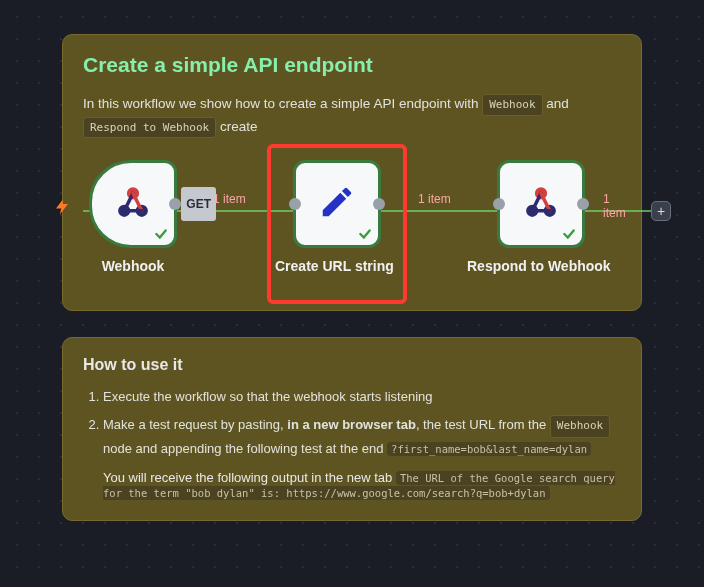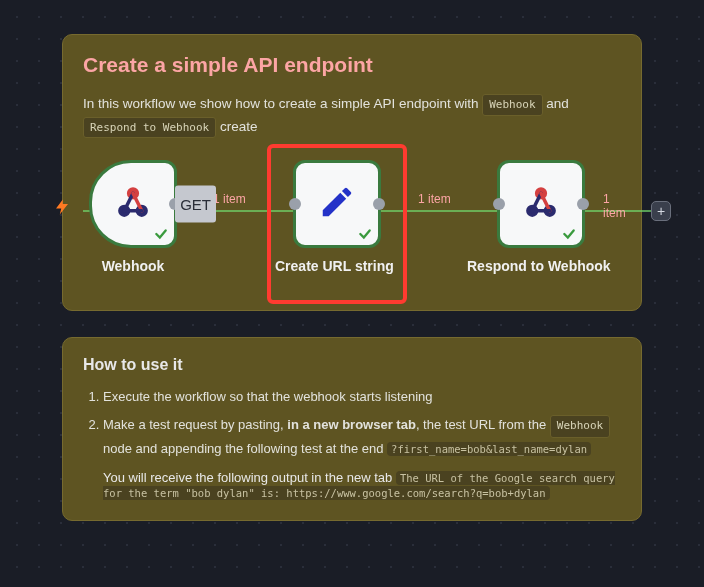--- a/index.html
+++ b/index.html
@@ -27,21 +27,21 @@
       border: 1px solid #766a2f;
       border-radius: 10px;
       padding: 18px 20px 20px 20px;
       color: #e8e8e8;
     }
     .panel.top { margin: 16px 44px 10px 44px; }
     .panel.bottom { margin: 26px 44px 0 44px; }
     .title {
       font-size: 21px;
       font-weight: 700;
-      color: #fca5a5;
+      color: #86efac;
       margin-bottom: 16px;
     }
     .desc {
       font-size: 13.5px;
       line-height: 1.6;
       color: #e2e2dc;
       margin-bottom: 22px;
     }
     .pill {
       display: inline-block;
@@ -125,22 +125,22 @@
       transform: translateY(-50%);
       z-index: 2;
     }
     .port.left { left: -7px; }
     .port.right { right: -7px; }
     .method-badge {
       position: absolute;
       top: 50%;
       transform: translateY(-50%);
       right: -42px;
-      font-size: 15px;
-      font-weight: 400;
+      font-size: 12px;
+      font-weight: 700;
       background: #c5c8cf;
       color: #2a2e38;
       padding: 10px 5px;
       border-radius: 3px;
       z-index: 3;
     }
     .bolt {
       position: absolute;
       left: -30px;
       top: 36px;

